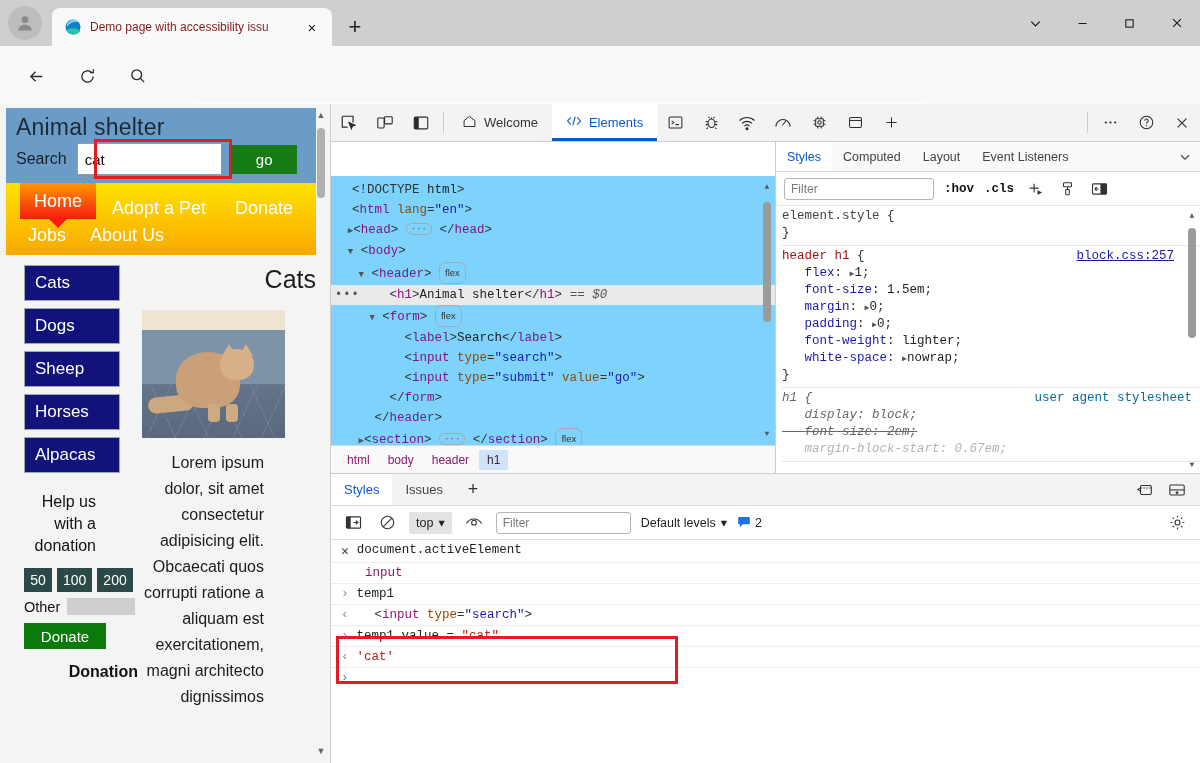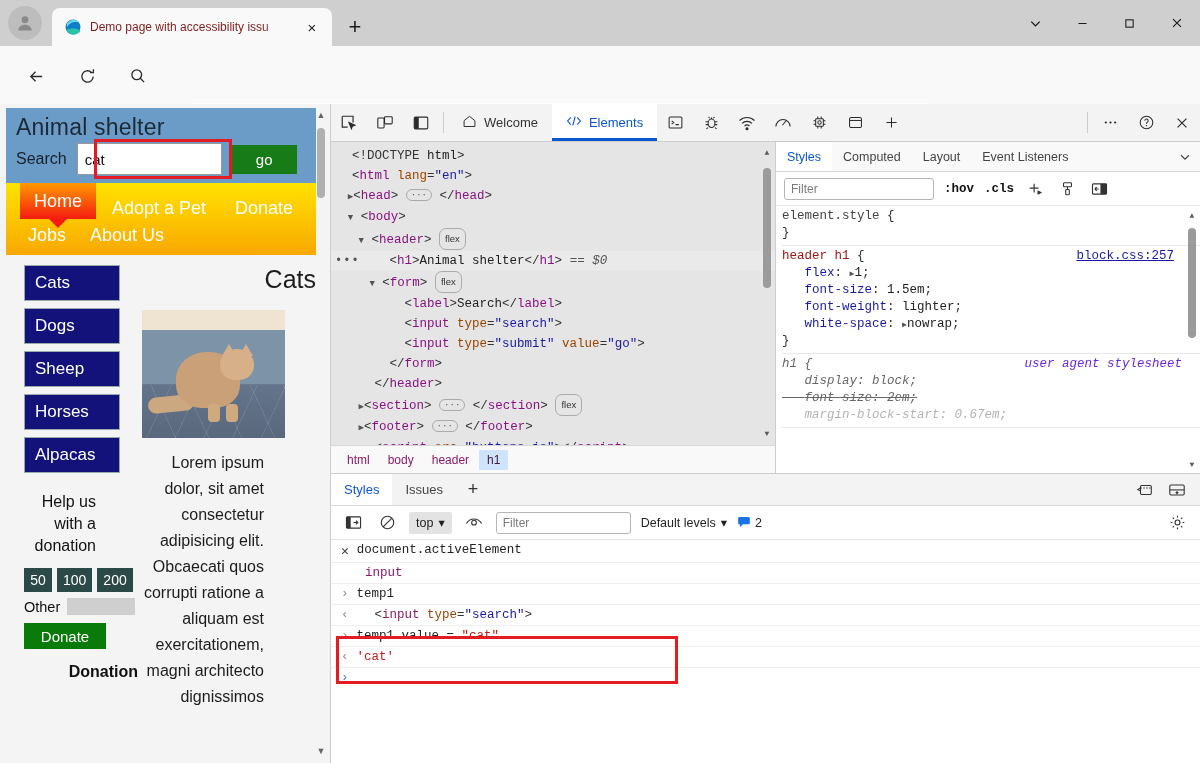--- a/index.html
+++ b/index.html
@@ -119,21 +119,21 @@
   .dt-tab { display:flex; align-items:center; gap:7px; padding:0 14px; font-size:13px; color:#333;
       position:relative; }
   .dt-tab.active { background:#ffffff; color:#0b57d0; }
   .dt-tab.active::after { content:""; position:absolute; left:0; right:0; bottom:0; height:3px; background:#0b57d0; }
   .dt-topbar-right { margin-left:auto; display:flex; align-items:stretch; }
 
   .dt-main { flex:1; display:flex; min-height:0; }
   
   .dom-col { width:445px; display:flex; flex-direction:column; border-right:1px solid #cdcdcd; min-height:0; }
   .dom-tree { flex:1; position:relative; overflow:hidden; font-family:"Liberation Mono", monospace;
-      font-size:12.5px; line-height:20px; padding:4px 0 0 0; background:#e5e5e5; }
+      font-size:12.5px; line-height:20px; padding:4px 0 0 0; background:#7dd3fc;margin-top:34px; }
   .dom-line { white-space:pre; padding-left:6px; position:relative; }
   .dom-line.sel { background:#eaeaea; }
   .dots { position:absolute; left:4px; color:#555; letter-spacing:1px; font-size:12px; }
   .tg { color:#881280; }
   .an { color:#994500; }
   .av { color:#1a1aa6; }
   .pu { color:#333; }
   .txt { color:#222; }
   .arrow { color:#555; font-size:9px; }
   .flexbadge { display:inline-block; border:1px solid #aaa; border-radius:7px; padding:0 5px;
@@ -166,21 +166,21 @@
   .st-hov { font-family:"Liberation Mono", monospace; font-size:12.5px; color:#111; font-weight:bold; }
   .st-ic { width:22px; display:flex; align-items:center; justify-content:center; color:#333; }
   .styles-body { flex:1; position:relative; overflow:hidden; font-family:"Liberation Mono", monospace;
       font-size:12.5px; line-height:17px; background:#fff; padding-left:6px; }
   .rule { padding:2px 0 3px 0; border-bottom:1px solid #e8e8e8; position:relative; }
   .sel-name { color:#a31515; }
   .prop { color:#1a1aa6; }
   .val { color:#222; }
   .src-link { position:absolute; right:26px; top:2px; color:#1a1aa6; text-decoration:underline;
       font-size:12.5px; }
-  .ua-label { position:absolute; right:18px; top:2px; color:#6d28d9; font-style:italic; font-size:12.5px; }
+  .ua-label { position:absolute; right:8px; top:2px; color:#0369a1; font-size:12.5px; }
   .ua { font-style:italic; color:#666; }
   .struck { text-decoration:line-through; }
   .tri { color:#555; font-size:8px; }
   .st-scroll { position:absolute; right:2px; top:2px; width:12px; bottom:2px; }
   .st-scroll .thumb { position:absolute; left:2px; top:20px; width:8px; height:110px;
       background:#9b9b9b; border-radius:4px; }
   .st-scroll .a-up, .st-scroll .a-dn { position:absolute; left:0; width:12px; height:14px;
       display:flex; align-items:center; justify-content:center; color:#5a5a5a; font-size:8px; }
   .st-scroll .a-up { top:0; } .st-scroll .a-dn { bottom:0; }
 
@@ -582,20 +582,22 @@
           <div class="styles-body">
             <div class="rule">
               <div><span class="sel-name" style="color:#444">element.style</span><span class="pu"> {</span></div>
               <div><span class="pu">}</span></div>
             </div>
             <div class="rule">
               <div><span class="sel-name">header h1</span><span class="pu"> {</span>
                    <a class="src-link">block.css:257</a></div>
               <div>&nbsp;&nbsp;&nbsp;<span class="prop">flex</span><span class="pu">: </span><span class="tri">▶</span><span class="val">1</span><span class="pu">;</span></div>
               <div>&nbsp;&nbsp;&nbsp;<span class="prop">font-size</span><span class="pu">: </span><span class="val">1.5em</span><span class="pu">;</span></div>
+              <div>&nbsp;&nbsp;&nbsp;<span class="prop">margin</span><span class="pu">: </span><span class="tri">▶</span><span class="val">0</span><span class="pu">;</span></div>
+              <div>&nbsp;&nbsp;&nbsp;<span class="prop">padding</span><span class="pu">: </span><span class="tri">▶</span><span class="val">0</span><span class="pu">;</span></div>
               <div>&nbsp;&nbsp;&nbsp;<span class="prop">font-weight</span><span class="pu">: </span><span class="val">lighter</span><span class="pu">;</span></div>
               <div>&nbsp;&nbsp;&nbsp;<span class="prop">white-space</span><span class="pu">: </span><span class="tri">▶</span><span class="val">nowrap</span><span class="pu">;</span></div>
               <div><span class="pu">}</span></div>
             </div>
             <div class="rule">
               <div><span class="sel-name ua">h1</span><span class="pu ua"> {</span>
                    <span class="ua-label">user agent stylesheet</span></div>
               <div class="ua">&nbsp;&nbsp;&nbsp;<span>display</span>: <span>block</span>;</div>
               <div class="ua struck">&nbsp;&nbsp;&nbsp;<span>font-size</span>: <span>2em</span>;</div>
               <div class="ua" style="opacity:.5">&nbsp;&nbsp;&nbsp;<span>margin-block-start</span>: <span>0.67em</span>;</div>

